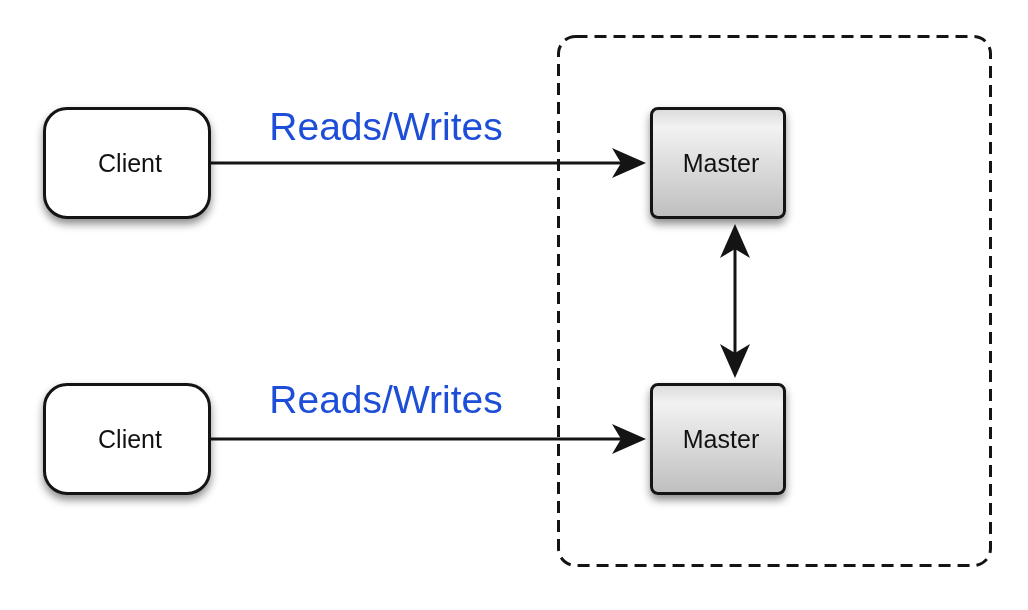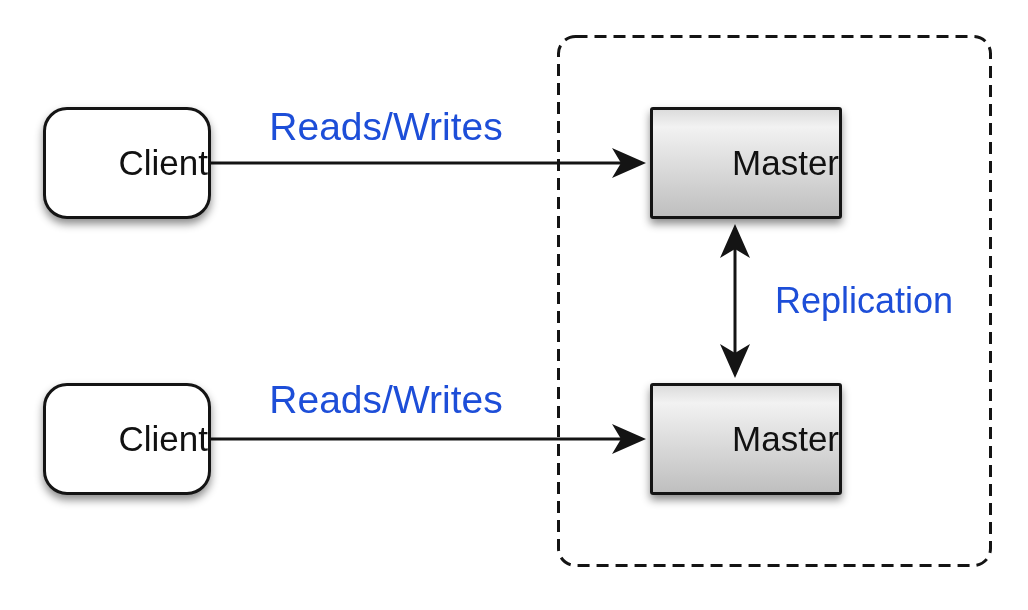--- a/index.html
+++ b/index.html
@@ -21,41 +21,41 @@
     top: 0;
     width: 1028px;
     height: 610px;
   }
   .node {
     position: absolute;
     box-sizing: border-box;
     border: 3px solid #141414;
     display: flex;
     align-items: center;
-    justify-content: flex-end;
-    font-size: 35px;
+    justify-content: center;
+    font-size: 25px;
     color: #111111;
     box-shadow: 0 5px 9px rgba(0, 0, 0, 0.45);
     padding-left: 6px;
   }
   .node-client {
     left: 43px;
     width: 168px;
     height: 112px;
     background: #ffffff;
     border-radius: 24px;
   }
   .node-client.top { top: 107px; }
   .node-client.bottom { top: 383px; }
   .node-master {
     left: 650px;
-    width: 192px;
+    width: 136px;
     height: 112px;
     background: linear-gradient(180deg, #dcdcdc 0%, #f2f2f2 16%, #bfbfbf 100%);
-    border-radius: 3px;
+    border-radius: 8px;
   }
   .node-master.top { top: 107px; }
   .node-master.bottom { top: 383px; }
   .edge-label {
     position: absolute;
     transform: translateX(-50%);
     font-size: 39px;
     line-height: 1.15;
     color: #1d4ed8;
     white-space: nowrap;
@@ -97,15 +97,14 @@
   </div>
 
   <div class="node node-master bottom">
     <span>Master</span>
   </div>
 
   <div class="edge-label rw-top">Reads/Writes</div>
 
   <div class="edge-label rw-bottom">Reads/Writes</div>
 
-  <div class="edge-label replication">Replication</div>
 
 </div>
 
 </body></html>

